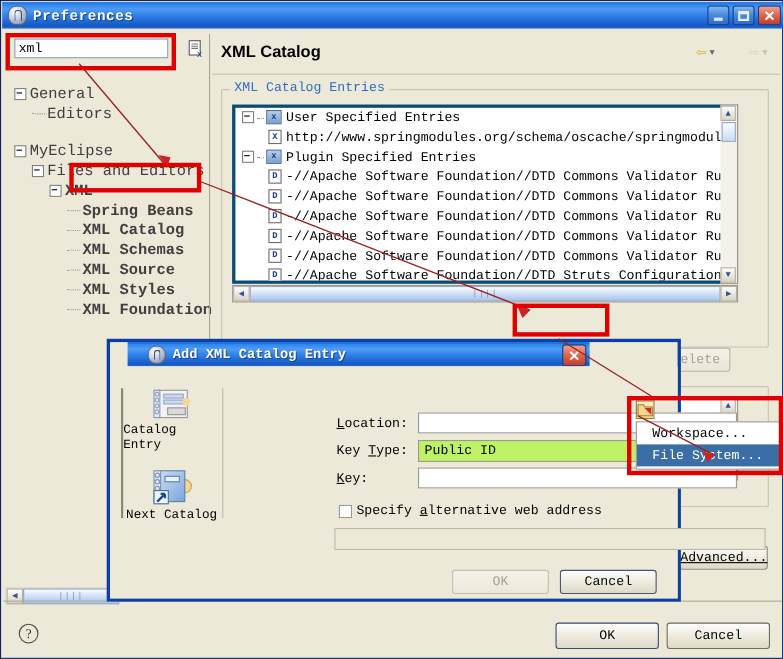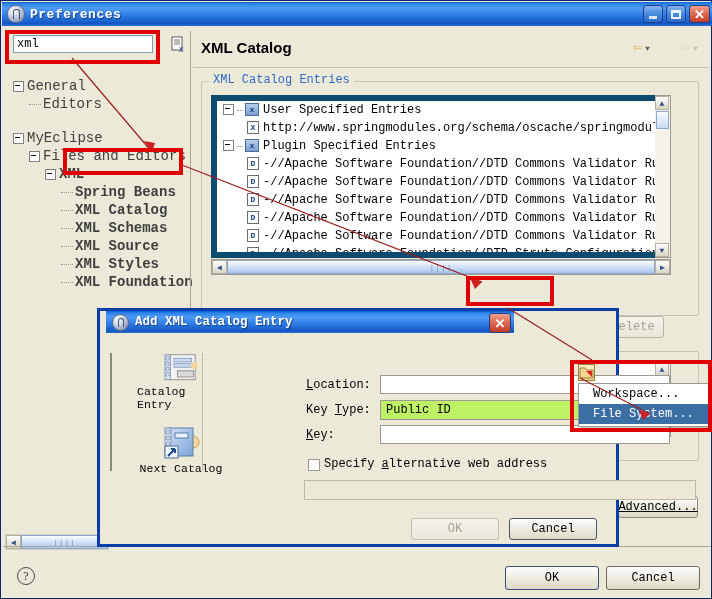--- a/index.html
+++ b/index.html
@@ -102,21 +102,21 @@
   #group-entries{
     position:absolute;left:8px;top:50px;width:498px;height:235px;
     border:1px solid #c9c5b4;border-radius:2px;box-sizing:border-box;
   }
   #group-entries-label{
     position:absolute;left:16px;top:42px;background:#ece9d8;padding:0 4px;
     color:#316ac5;font-size:12px;font-family:"Liberation Mono","DejaVu Sans Mono",monospace;
   }
   #entries-list{
     position:absolute;left:18px;top:64px;width:460px;height:163px;
-    background:#fff;border:6px solid #0c4a6e;box-sizing:border-box;overflow:hidden;
+    background:#fff;border:3px solid #0c4a6e;box-sizing:border-box;overflow:hidden;
   }
   .entry-row{height:18px;line-height:18px;white-space:nowrap;font-size:12px;padding-left:4px;overflow:hidden;}
   .ico-folderx{
     display:inline-block;width:14px;height:13px;vertical-align:middle;margin-right:4px;
     background:linear-gradient(to bottom,#b9cdeb,#7ba0d2);border:1px solid #4a6c9b;
     position:relative;box-sizing:border-box;color:#123f7c;font-size:8px;font-weight:bold;
     text-align:center;line-height:11px;
   }
   .ico-doc{
     display:inline-block;width:12px;height:13px;vertical-align:middle;margin-right:4px;
@@ -173,23 +173,23 @@
   }
   #ok-btn{left:504px;border-color:#394c78;}
   #cancel-btn{left:605px;}
 
   
   #dialog{
     position:absolute;left:97px;top:308px;width:522px;height:239px;
     background:#ece9d8;border:3px solid #0a3fa8;box-sizing:border-box;
   }
   #dlg-title{
-    position:absolute;left:6px;top:0;width:408px;height:22px;
+    position:absolute;left:16px;top:0;width:408px;height:22px;
     background:linear-gradient(to bottom,#0a5fd6 0%,#2f86ec 10%,#4f9bf3 28%,#2f80e8 55%,#1457c4 92%,#2f6fd0 100%);
-    display:flex;align-items:center;
+    display:flex;align-items:center;padding-left:12px;
   }
   #dlg-icon{
     width:15px;height:15px;margin-left:6px;margin-right:6px;border-radius:8px;
     background:radial-gradient(circle at 35% 30%,#ffffff 0%,#c8d4e8 40%,#6b7a96 100%);
     border:1px solid #5a6b88;position:relative;flex:none;
   }
   #dlg-icon:after{
     content:"";position:absolute;left:5px;top:3px;width:4px;height:8px;
     border:1px solid #46536b;border-radius:3px 3px 0 0;border-bottom:none;
   }
@@ -198,21 +198,21 @@
     position:absolute;right:3px;top:2px;width:20px;height:18px;border-radius:3px;
     border:1px solid #1c3f87;background:linear-gradient(to bottom,#f0a08c,#e06a52 45%,#c43c26);
     display:flex;align-items:center;justify-content:center;color:#fff;font-weight:bold;font-size:13px;
     font-family:"Liberation Sans",sans-serif;
   }
   #dlg-body{position:absolute;left:0;top:22px;width:516px;height:211px;background:#ece9d8;}
   #dlg-tabs{
     position:absolute;left:10px;top:20px;width:90px;height:118px;
     background:#ece9d8;border-left:2px solid #8c8878;
   }
-  .dlg-tab{width:88px;height:58px;display:flex;flex-direction:column;align-items:center;justify-content:flex-end;margin-left:25px;}
+  .dlg-tab{width:88px;height:58px;display:flex;flex-direction:column;align-items:center;justify-content:flex-end;}
   .dlg-tab .lbl{font-size:11.5px;font-family:"Liberation Mono","DejaVu Sans Mono",monospace;color:#000;}
   #dlg-fields{
     position:absolute;left:102px;top:20px;width:402px;height:118px;
     border-left:1px solid #c0bcab;box-sizing:border-box;
   }
   .field-label{position:absolute;font-size:12px;font-family:"Liberation Mono","DejaVu Sans Mono",monospace;color:#000;}
   .text-input{
     position:absolute;height:19px;background:#fff;border:1px solid #9d9a93;box-sizing:border-box;
     font-family:"Liberation Mono","DejaVu Sans Mono",monospace;font-size:12px;padding:1px 4px;outline:none;color:#000;
   }

